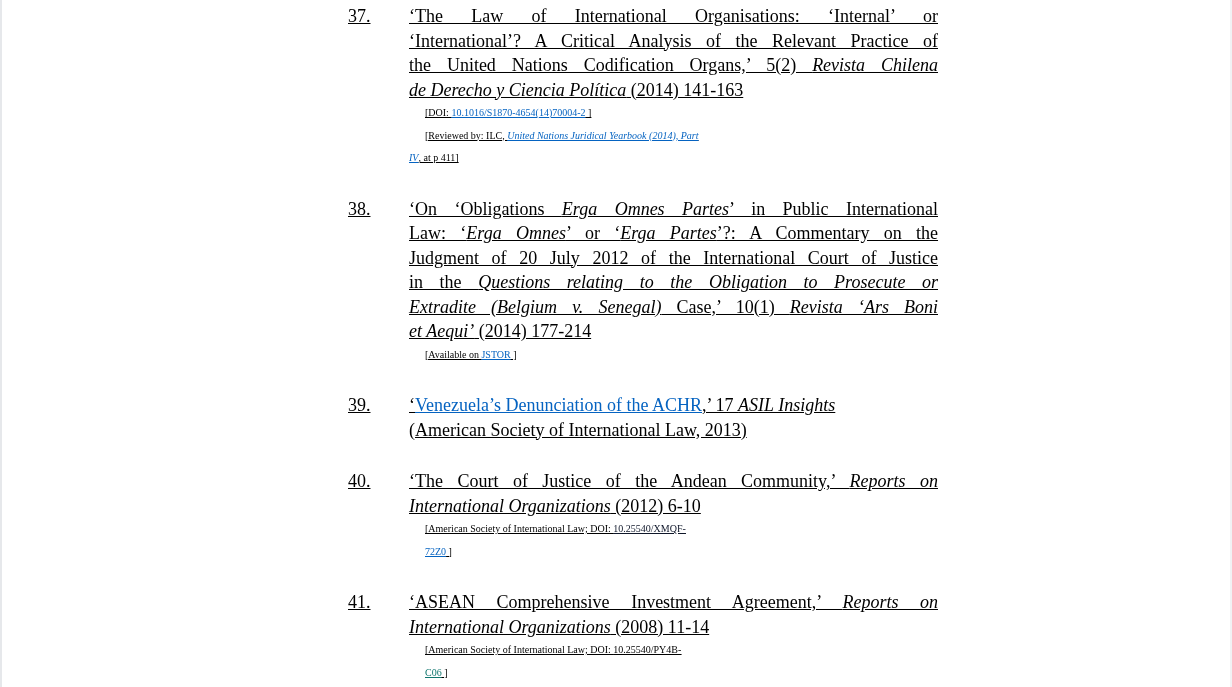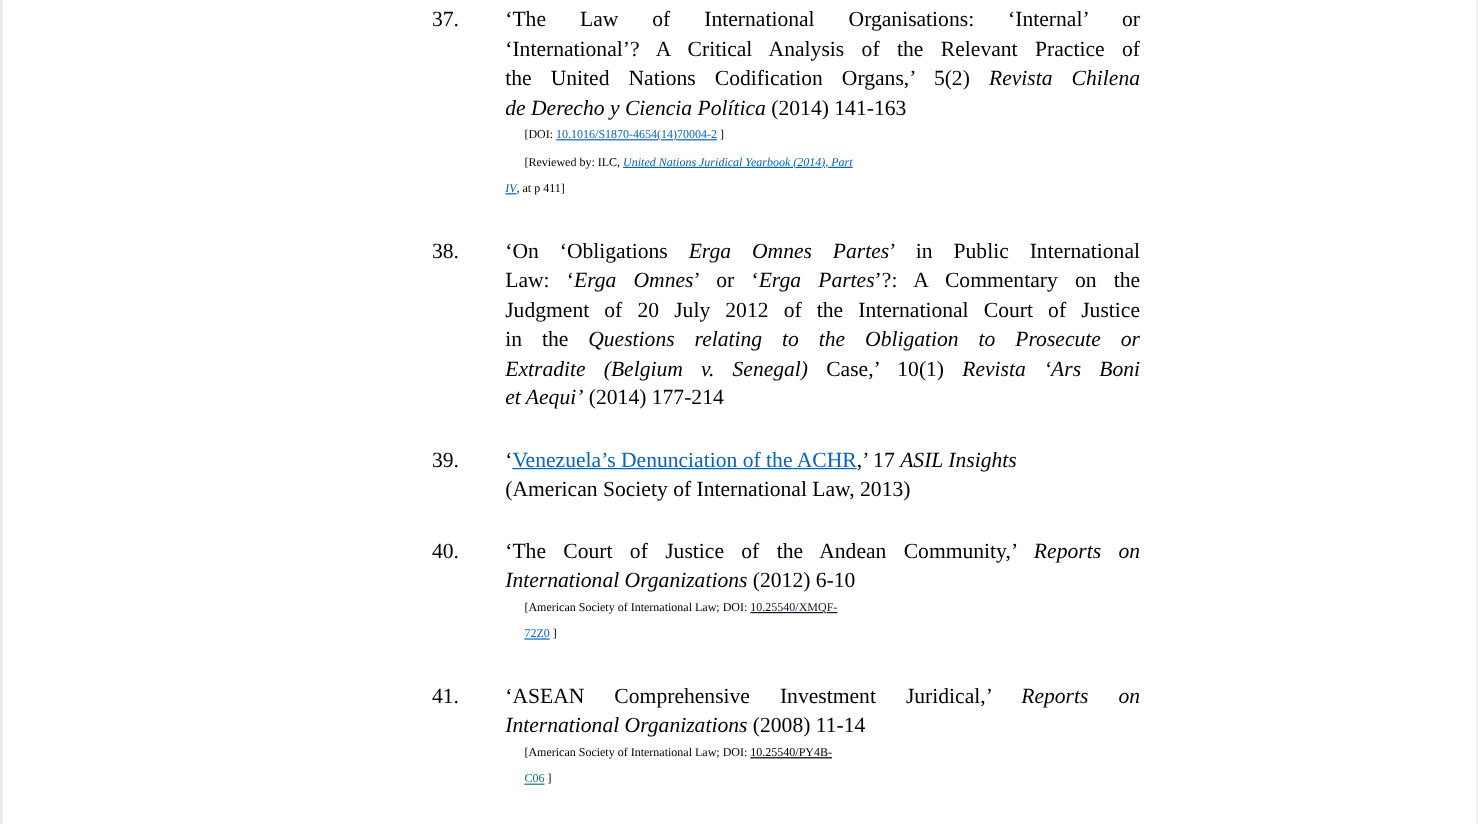--- a/index.html
+++ b/index.html
@@ -8,21 +8,21 @@
     width:1232px;height:687px;overflow:hidden;
     background:#ffffff;color:#000000;
     font-family:"Liberation Serif","DejaVu Serif",serif;
   }
   .page{
     box-sizing:border-box;width:1232px;height:687px;
     padding:4px 0 0 346px;
     border-left:2px solid #e6e8eb;
     border-right:2px solid #f1f2f4;
   }
-  .entry{display:flex;margin:0 0 27px 12px;}
+  .entry{display:flex;margin:0 0 27px 0;text-decoration:underline;}
   .num{
     flex:0 0 61px;width:61px;
     font-size:18px;line-height:24.5px;
   }
   .body{flex:0 0 529px;width:529px;}
   .ln{min-height:1em;}
   .main{font-size:18px;line-height:24.5px;}
   .note{font-size:10px;line-height:22.5px;}
   .ind{padding-left:16px;}
   .j{text-align:justify;text-align-last:justify;}
@@ -49,20 +49,21 @@
       </div>
       <div class="entry">
         <div class="num">38.</div>
         <div class="body">
           <div class="ln main j"><span class="">‘On ‘Obligations </span><span class="i">Erga Omnes Partes</span><span class="">’ in Public International</span></div>
           <div class="ln main j"><span class="">Law: ‘</span><span class="i">Erga Omnes</span><span class="">’ or ‘</span><span class="i">Erga Partes</span><span class="">’?: A Commentary on the</span></div>
           <div class="ln main j"><span class="">Judgment of 20 July 2012 of the International Court of Justice</span></div>
           <div class="ln main j"><span class="">in the </span><span class="i">Questions relating to the Obligation to Prosecute or</span></div>
           <div class="ln main j"><span class="i">Extradite (Belgium v. Senegal)</span><span class=""> Case,’ 10(1) </span><span class="i">Revista ‘Ars Boni</span></div>
           <div class="ln main"><span class="i">et Aequi’</span><span class=""> (2014) 177-214</span></div>
+          <div class="ln note ind"><span class="">[Available on </span><a class="lnk" style="color: rgb(5, 99, 193);">JSTOR</a><span class=""> ]</span></div>
         </div>
       </div>
       <div class="entry">
         <div class="num">39.</div>
         <div class="body">
           <div class="ln main"><span class="">‘</span><a class="lnk" style="color: rgb(5, 99, 193);">Venezuela’s Denunciation of the ACHR</a><span class="">,’ 17 </span><span class="i">ASIL Insights</span></div>
           <div class="ln main"><span class="">(American Society of International Law, 2013)</span></div>
         </div>
       </div>
       <div class="entry">
@@ -70,20 +71,20 @@
         <div class="body">
           <div class="ln main j"><span class="">‘The Court of Justice of the Andean Community,’ </span><span class="i">Reports on</span></div>
           <div class="ln main"><span class="i">International Organizations</span><span class=""> (2012) 6-10</span></div>
           <div class="ln note ind"><span class="">[American Society of International Law; DOI: </span><a class="lnk" style="color: #0f172a; text-align: center;">10.25540/XMQF-</a></div>
           <div class="ln note ind"><a class="lnk" style="color: rgb(5, 99, 193);">72Z0</a><span class=""> ]</span></div>
         </div>
       </div>
       <div class="entry">
         <div class="num">41.</div>
         <div class="body">
-          <div class="ln main j"><span class="">‘ASEAN Comprehensive Investment Juridical,’ </span><span class="i">Reports on</span></div>
+          <div class="ln main j"><span class="">‘ASEAN Comprehensive Investment Agreement,’ </span><span class="i">Reports on</span></div>
           <div class="ln main"><span class="i">International Organizations</span><span class=""> (2008) 11-14</span></div>
           <div class="ln note ind"><span class="">[American Society of International Law; DOI: </span><a class="lnk" style="color: #000000;">10.25540/PY4B-</a></div>
           <div class="ln note ind"><a class="lnk" style="color: #0f766e;">C06</a><span class=""> ]</span></div>
         </div>
       </div>
     </div>
 </div>
 
 </body></html>

